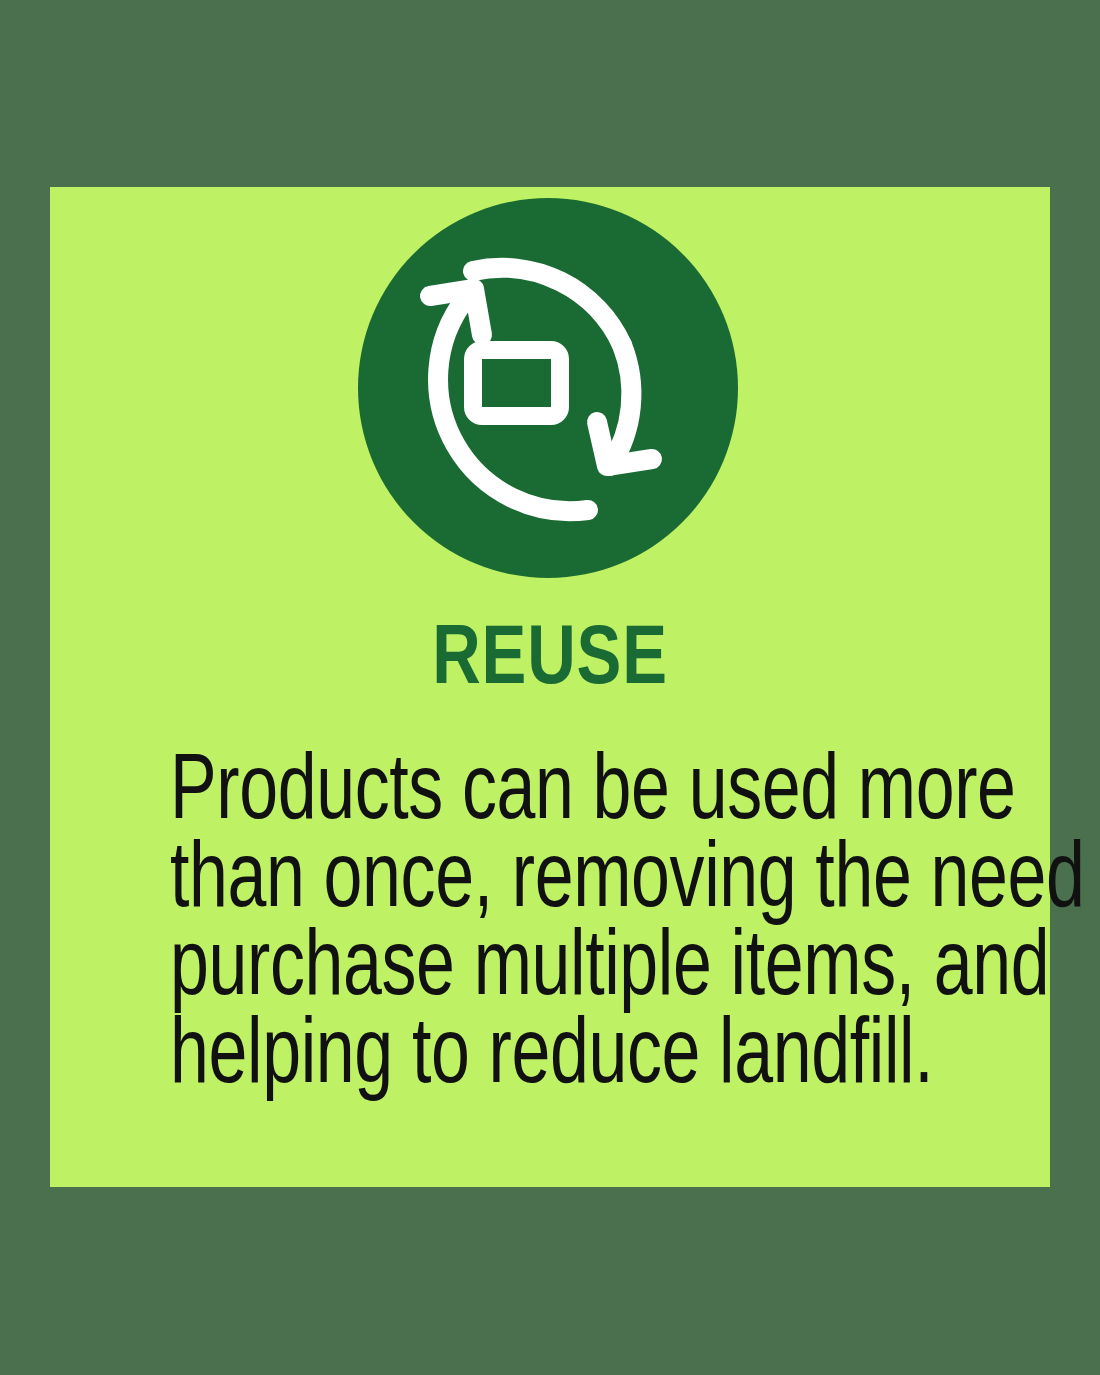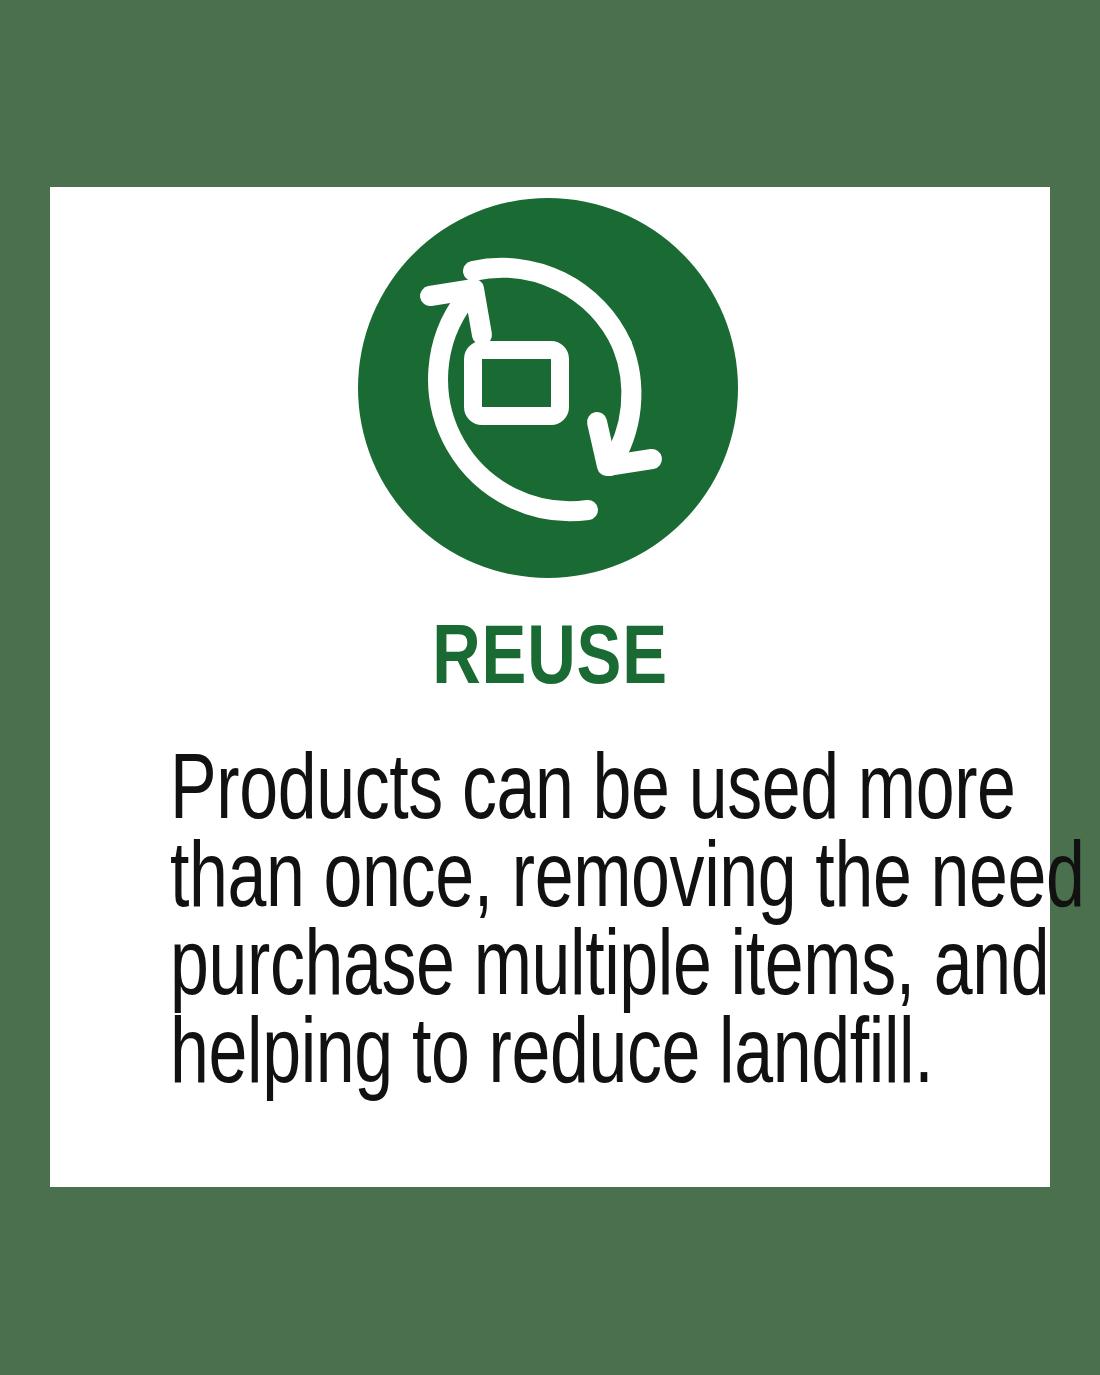--- a/index.html
+++ b/index.html
@@ -21,21 +21,21 @@
     background: #4a704e;
   }
 
   
   #card {
     position: absolute;
     left: 50px;
     top: 187px;
     width: 1000px;
     height: 1000px;
-    background: #ffffff;
+    background: #bef264;
     box-sizing: border-box;
   }
 
   
   #icon-badge {
     position: absolute;
     left: 308px;   
     top: 11px;     
     width: 380px;
     height: 380px;

